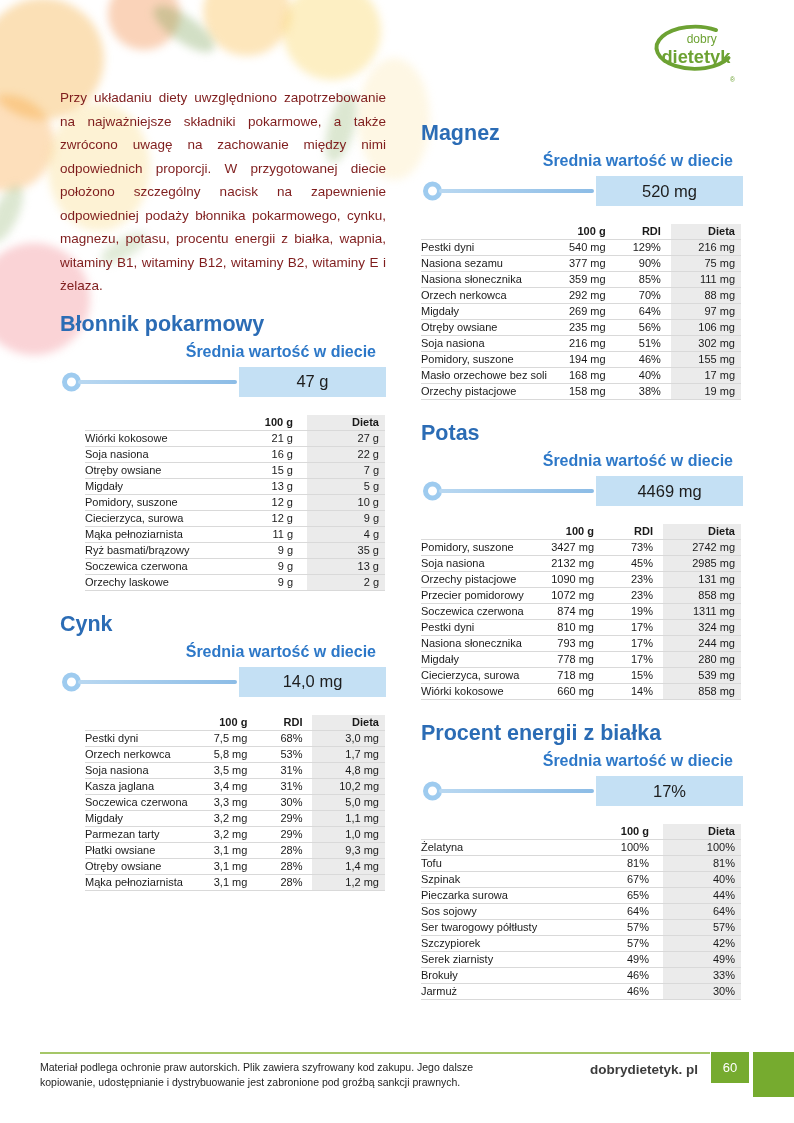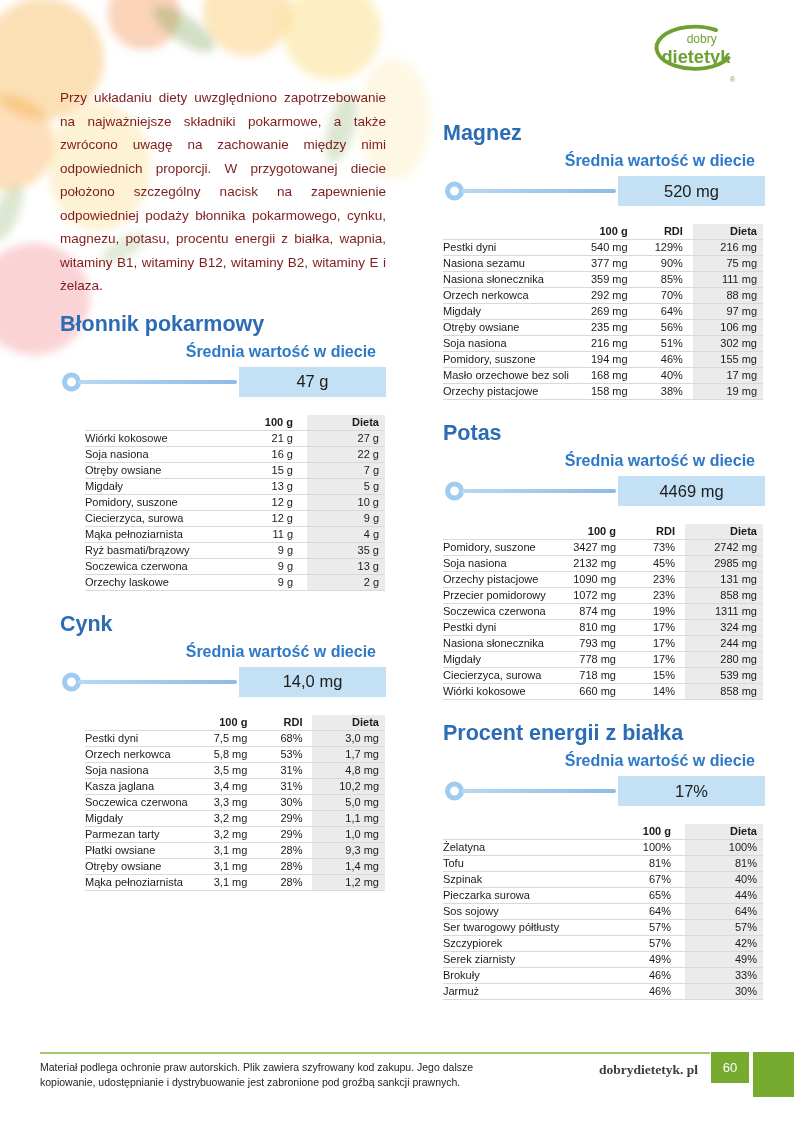--- a/index.html
+++ b/index.html
@@ -21,21 +21,21 @@
   .d-grapefruit{left:-22px; top:243px; width:112px; height:112px; background:rgba(240,122,132,.33);}
   .d-leaf1{left:148px; top:16px; width:72px; height:26px; background:rgba(118,158,78,.33); transform:rotate(35deg);}
   .d-leaf2{left:328px; top:92px; width:26px; height:72px; background:rgba(130,170,90,.28); transform:rotate(15deg);}
   .d-leaf3{left:-6px; top:183px; width:24px; height:62px; background:rgba(130,170,90,.28); transform:rotate(25deg);}
   .d-leaf4{left:98px; top:238px; width:52px; height:20px; background:rgba(130,170,90,.24); transform:rotate(-30deg);}
   
   .logo{position:absolute; left:646px; top:21px; width:96px; height:70px;}
   
   .col{position:absolute;}
   .col-left{left:60px; top:86px; width:326px;}
-  .col-right{left:443px; top:120px; width:322px;}
+  .col-right{left:421px; top:120px; width:322px;}
   .intro{
     margin:0; text-align:justify; color:#7f1d1d;
     font-size:13.5px; line-height:23.5px;
   }
   .section{margin-top:20px;}
   .col-left .section:first-of-type{margin-top:13px;}
   .col-right .section:first-of-type{margin-top:0;}
   .section-title{
     margin:0; font-size:21.5px; font-weight:700; color:#2b6cb5; line-height:27px;
   }
@@ -71,21 +71,21 @@
   .c-rdi{text-align:right; padding-right:10px !important; width:45px;}
   .c-dieta{text-align:right; padding-right:6px !important; width:72px; background:#ebebeb;}
   
   .footer-line{position:absolute; left:40px; top:1052px; width:670px; height:2px; background:#a5c768;}
   .footer-text{
     position:absolute; left:40px; top:1060px; width:475px;
     font-size:10.5px; line-height:15px; color:#1f1f1f;
   }
   .footer-domain{
     position:absolute; left:500px; top:1062px; width:198px; text-align:right;
-    font-size:13.5px; font-weight:700; color:#3c3c3c; cursor:pointer;font-family:Liberation Serif, serif;
+    font-size:13.5px; font-weight:700; color:#3c3c3c; cursor:pointer;
   }
   .page-badge{
     position:absolute; left:711px; top:1052px; width:38px; height:31px;
     background:#76ab2f; color:#fff; font-size:13px;
     display:flex; align-items:center; justify-content:center;
   }
   .corner-block{position:absolute; left:753px; top:1052px; width:41px; height:45px; background:#76ab2f;}
 </style>
 </head>
 <body>

